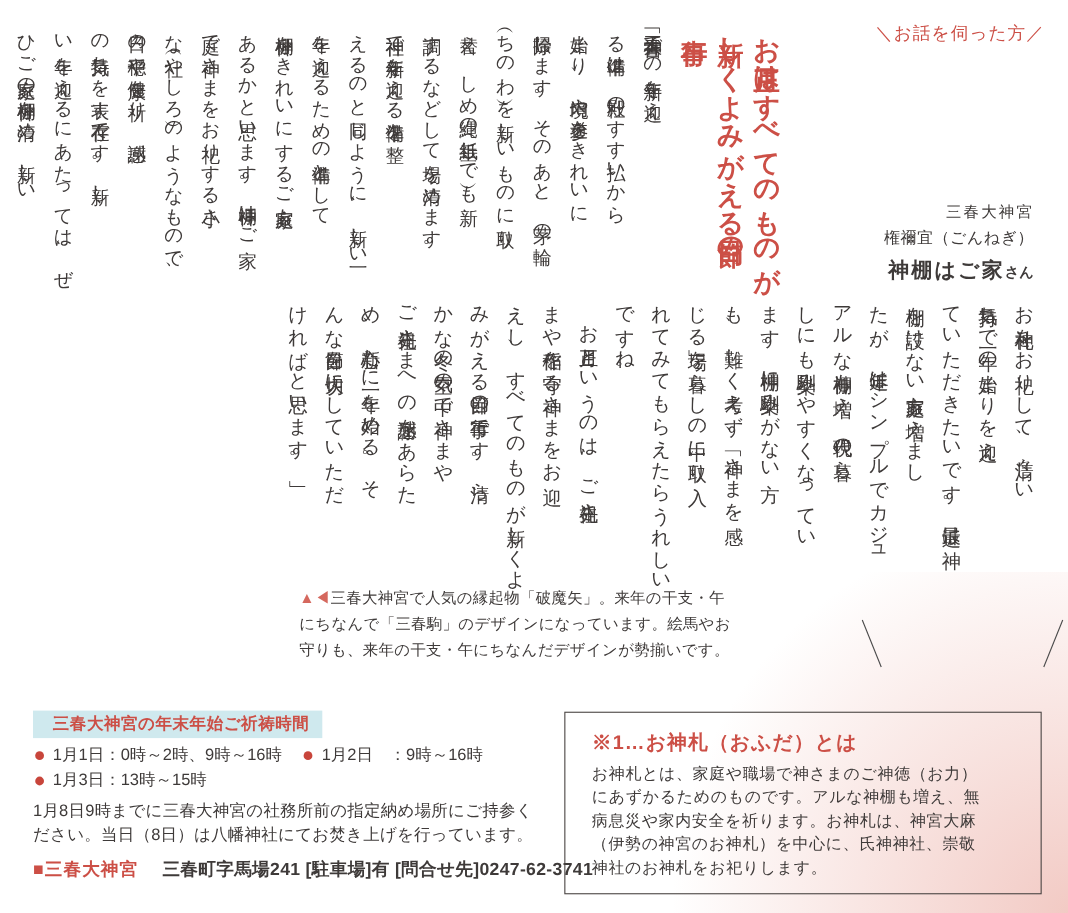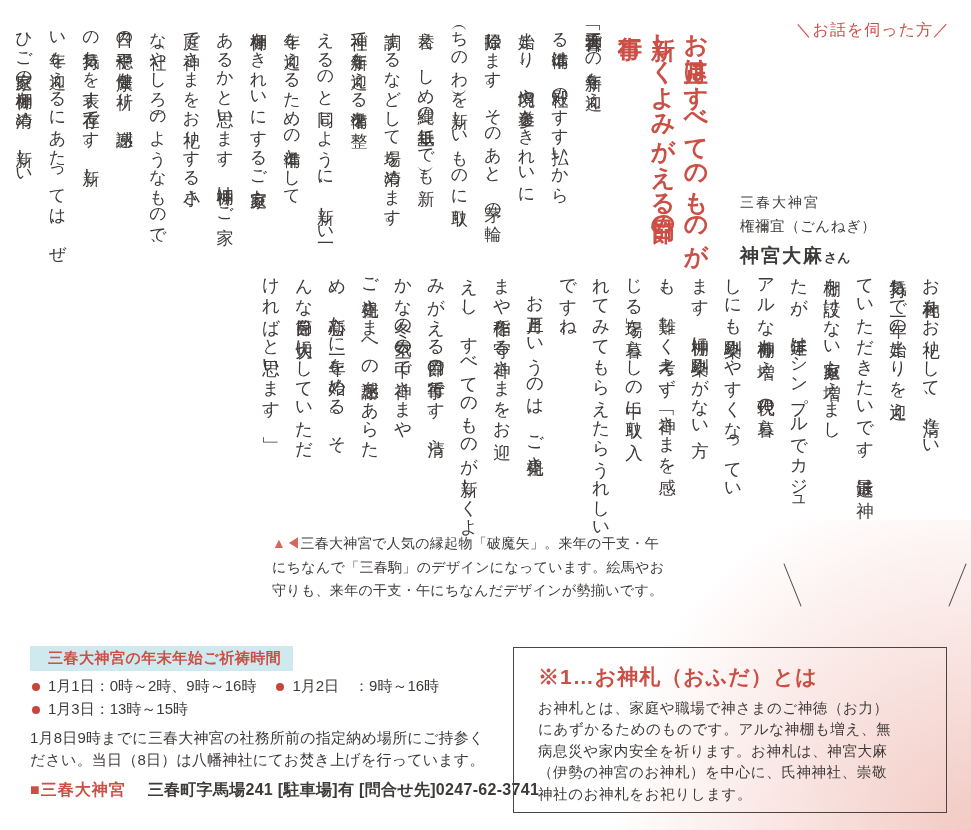--- a/index.html
+++ b/index.html
@@ -32,21 +32,21 @@
   .block2{
     position:absolute;left:254px;top:266px;width:693px;height:268px;
     font-size:17.5px;line-height:33px;letter-spacing:0.3px;
   }
   
   .interview-label{
     position:absolute;left:730px;top:20px;width:220px;text-align:right;
     color:var(--accent);font-size:16px;letter-spacing:1px;
   }
   .interviewee{
-    position:absolute;left:740px;top:184px;width:200px;text-align:left;margin-top:10px;
+    position:absolute;left:740px;top:184px;width:200px;text-align:right;
   }
   .interviewee .shrine{font-size:14px;letter-spacing:2px;margin-bottom:5px;}
   .interviewee .role{font-size:14.5px;letter-spacing:0.5px;margin-bottom:7px;}
   .interviewee .person{font-size:19px;font-weight:bold;letter-spacing:2px;}
   .interviewee .person .suffix{font-size:13px;font-weight:bold;letter-spacing:0;}
   
   .caption{
     position:absolute;left:272px;top:532px;width:400px;
     font-size:14px;line-height:23.5px;letter-spacing:0.3px;
   }
@@ -70,36 +70,36 @@
   .disposal{margin:8px 0 0;font-size:15px;line-height:21.5px;letter-spacing:0.2px;width:468px;}
   .footer-line{margin-top:10px;font-size:16px;font-weight:bold;display:flex;gap:22px;white-space:nowrap;}
   .f-name{color:var(--accent);letter-spacing:1px;}
   .f-addr{letter-spacing:0.3px;}
   
   .note-box{
     position:absolute;left:513px;top:647px;width:434px;height:166px;
     border:1px solid #4a4543;box-sizing:border-box;padding:15px 48px 0 24px;
     background:transparent;
   }
-  .nb-title{color:var(--accent);font-weight:bold;font-size:21px;letter-spacing:1px;margin-bottom:7px;}
+  .nb-title{color:var(--accent);font-weight:bold;font-size:18px;letter-spacing:1px;margin-bottom:7px;}
   .nb-body{margin:0;font-size:14.5px;line-height:21.4px;letter-spacing:0.6px;}
 </style>
 </head>
 <body>
 
 <div class="page">
 
   <div class="pink-glow"></div>
 
   <div class="interview-label">＼お話を伺った方／</div>
 
   <div class="interviewee">
     <div class="shrine">三春大神宮</div>
     <div class="role">権禰宜（ごんねぎ）</div>
-    <div class="person"><span>神宮大麻</span><span class="suffix">さん</span></div>
+    <div class="person"><span>神棚はご家</span><span class="suffix">さん</span></div>
   </div>
 
   <div class="headline vtext">
       <div class="hl-col">お正月はすべてのものが</div>
       <div class="hl-col">新しくよみがえる節目の</div>
       <div class="hl-col">行事</div>
     </div>
 
   <div class="block1 vtext">
       <div class="bcol">「三春大神宮での新年を迎え</div>

